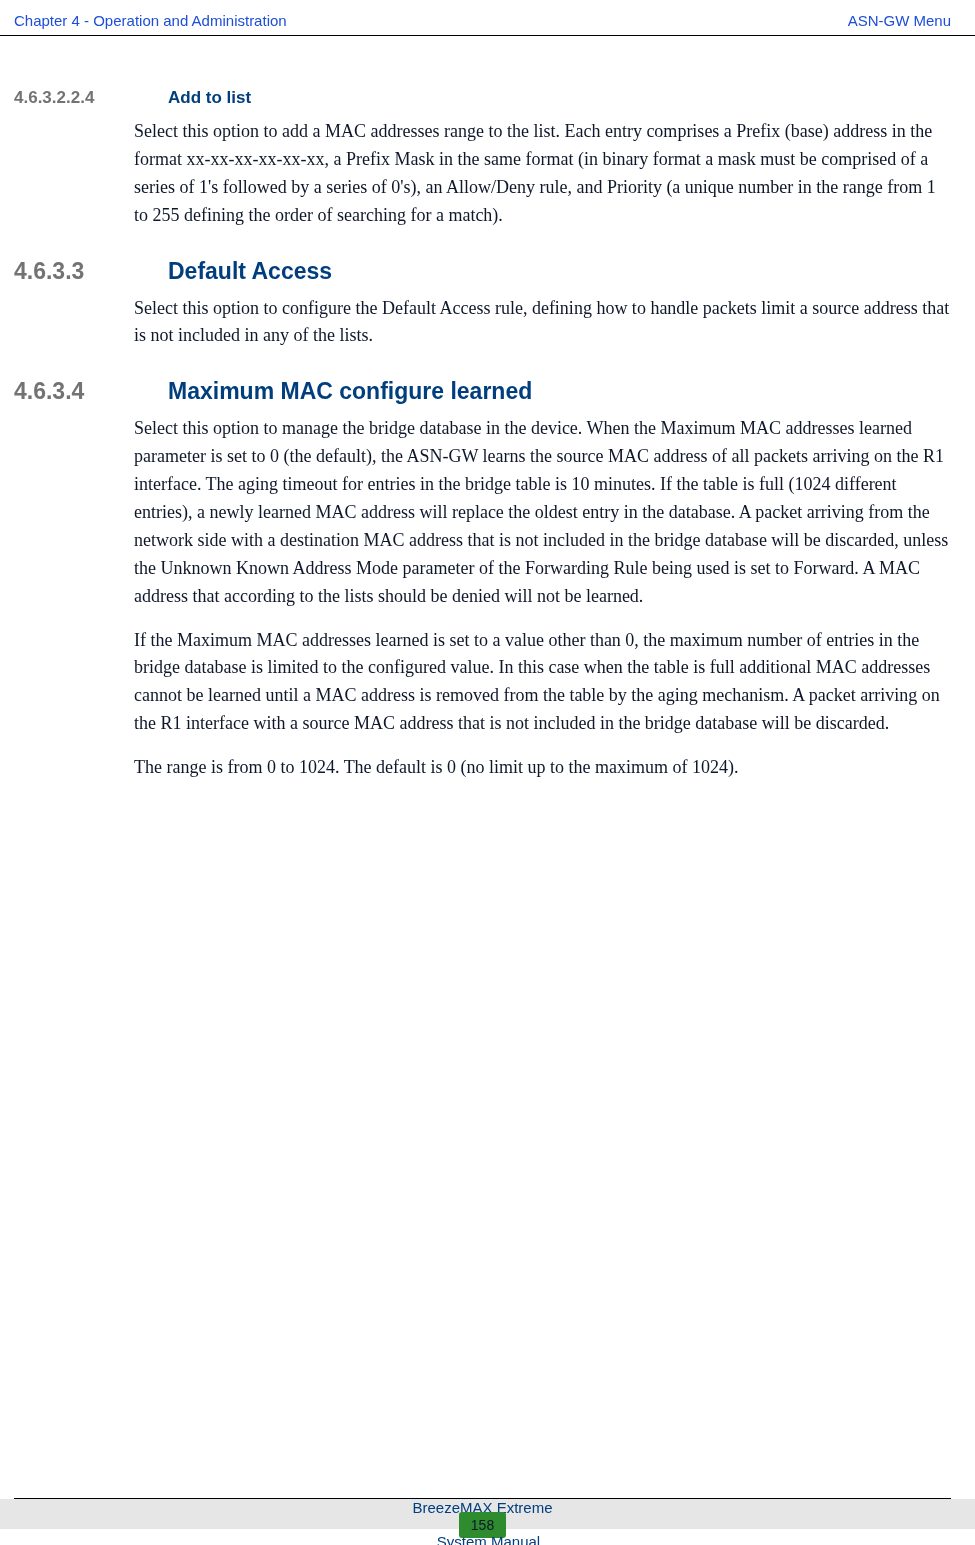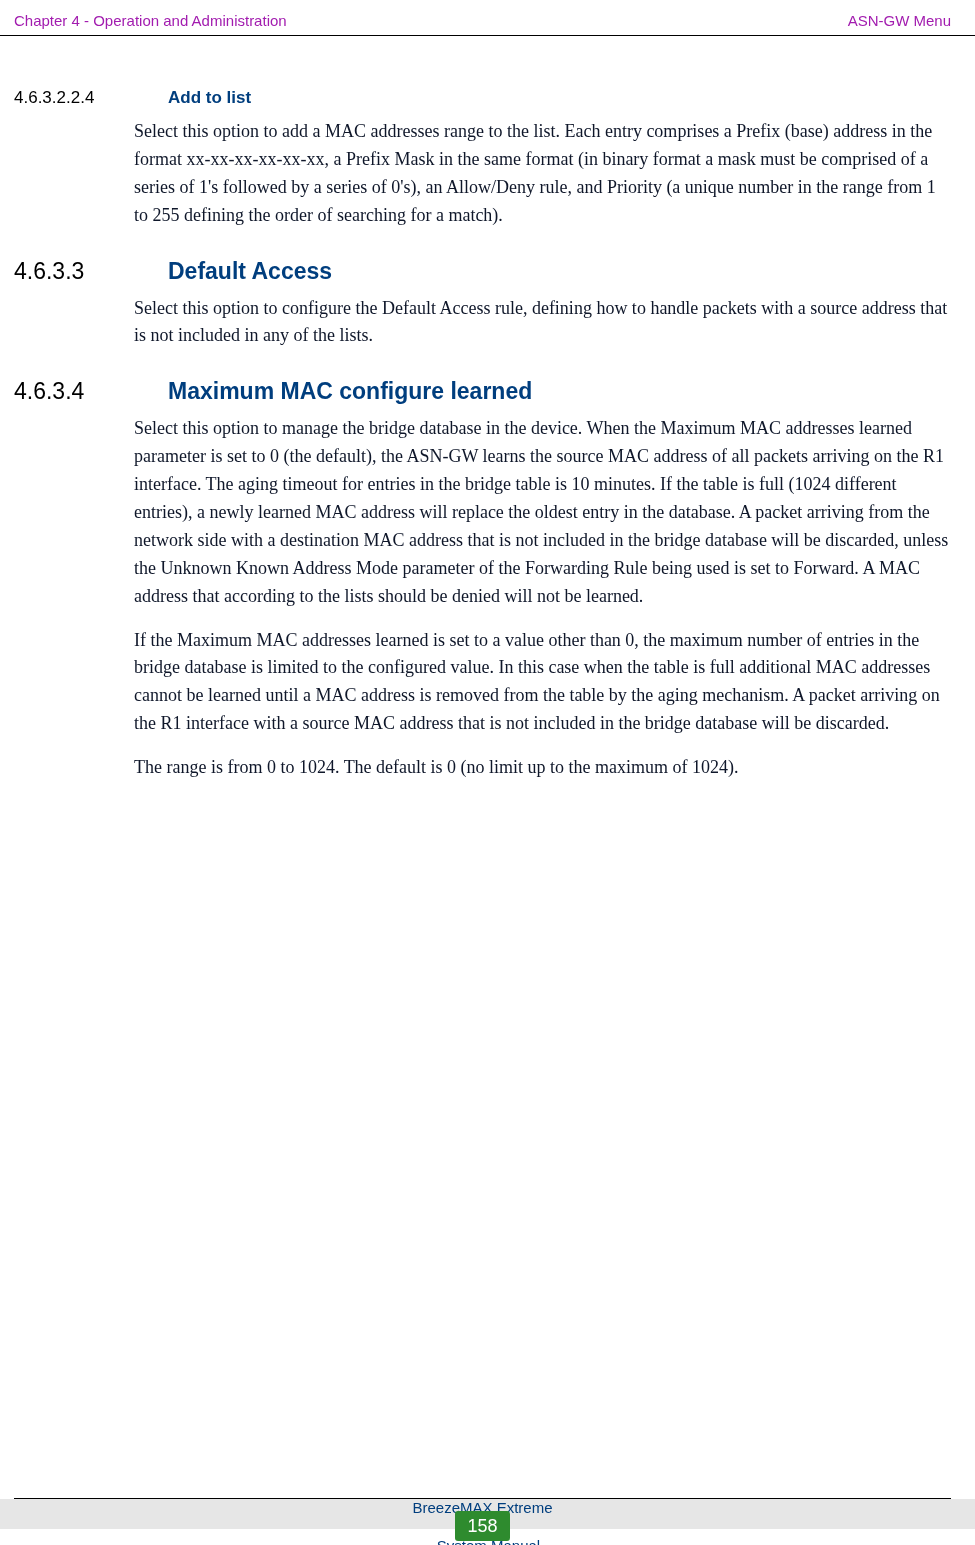--- a/index.html
+++ b/index.html
@@ -15,38 +15,38 @@
       position: relative;
       padding: 0;
     }
     .page-header {
       display: flex;
       justify-content: space-between;
       padding: 12px 24px 6px 14px;
       border-bottom: 1px solid #000;
       font-family: Arial, Helvetica, sans-serif;
       font-size: 15px;
-      color: #a21caf;
+      color: #1d4ed8;
     }
     .content {
       padding: 24px 24px 0 14px;
     }
     .section {
       margin-bottom: 18px;
     }
     .heading-row {
       display: flex;
       align-items: baseline;
       margin-top: 28px;
       margin-bottom: 10px;
     }
     .heading-num {
       font-family: Arial, Helvetica, sans-serif;
-      font-weight: normal;
-      color: #000000;
+      font-weight: bold;
+      color: #737373;
       width: 120px;
       flex-shrink: 0;
     }
     .heading-title {
       font-family: Arial, Helvetica, sans-serif;
       font-weight: bold;
       color: #003e7e;
       margin-left: 34px;
     }
     .h4 .heading-num { font-size: 17px; }
@@ -79,24 +79,24 @@
     }
     .footer-rule {
       position: absolute;
       bottom: 46px;
       left: 14px;
       right: 24px;
       border-top: 1px solid #000;
     }
     .page-num {
       background: #2e8b2e;
-      color: #ffffff;
+      color: #0f172a;
       padding: 5px 12px;
       border-radius: 3px;
-      font-size: 18px;
+      font-size: 14px;
     }
     .footer-left {
       flex: 1;
       text-align: left;
     }
     .footer-center {
       flex: 0;
     }
     .footer-right {
       flex: 1;
@@ -120,21 +120,21 @@
       <span class="heading-title">Add to list</span>
     </div>
     <p class="body-text">Select this option to add a MAC addresses range to the list. Each entry comprises a Prefix (base) address in the format xx-xx-xx-xx-xx-xx, a Prefix Mask in the same format (in binary format a mask must be comprised of a series of 1's followed by a series of 0's), an Allow/Deny rule, and Priority (a unique number in the range from 1 to 255 defining the order of searching for a match).</p>
   </div>
 
   <div class="section">
     <div class="heading-row h3">
       <span class="heading-num">4.6.3.3</span>
       <span class="heading-title">Default Access</span>
     </div>
-    <p class="body-text">Select this option to configure the Default Access rule, defining how to handle packets with a source address that is not included in any of the lists.</p>
+    <p class="body-text">Select this option to configure the Default Access rule, defining how to handle packets limit a source address that is not included in any of the lists.</p>
   </div>
 
   <div class="section">
     <div class="heading-row h3">
       <span class="heading-num">4.6.3.4</span>
       <span class="heading-title">Maximum MAC configure learned</span>
     </div>
     <p class="body-text">Select this option to manage the bridge database in the device. When the Maximum MAC addresses learned parameter is set to 0 (the default), the ASN-GW learns the source MAC address of all packets arriving on the R1 interface. The aging timeout for entries in the bridge table is 10 minutes. If the table is full (1024 different entries), a newly learned MAC address will replace the oldest entry in the database. A packet arriving from the network side with a destination MAC address that is not included in the bridge database will be discarded, unless the Unknown Known Address Mode parameter of the Forwarding Rule being used is set to Forward. A MAC address that according to the lists should be denied will not be learned.</p>
     <p class="body-text">If the Maximum MAC addresses learned is set to a value other than 0, the maximum number of entries in the bridge database is limited to the configured value. In this case when the table is full additional MAC addresses cannot be learned until a MAC address is removed from the table by the aging mechanism. A packet arriving on the R1 interface with a source MAC address that is not included in the bridge database will be discarded.</p>
     <p class="body-text">The range is from 0 to 1024. The default is 0 (no limit up to the maximum of 1024).</p>

